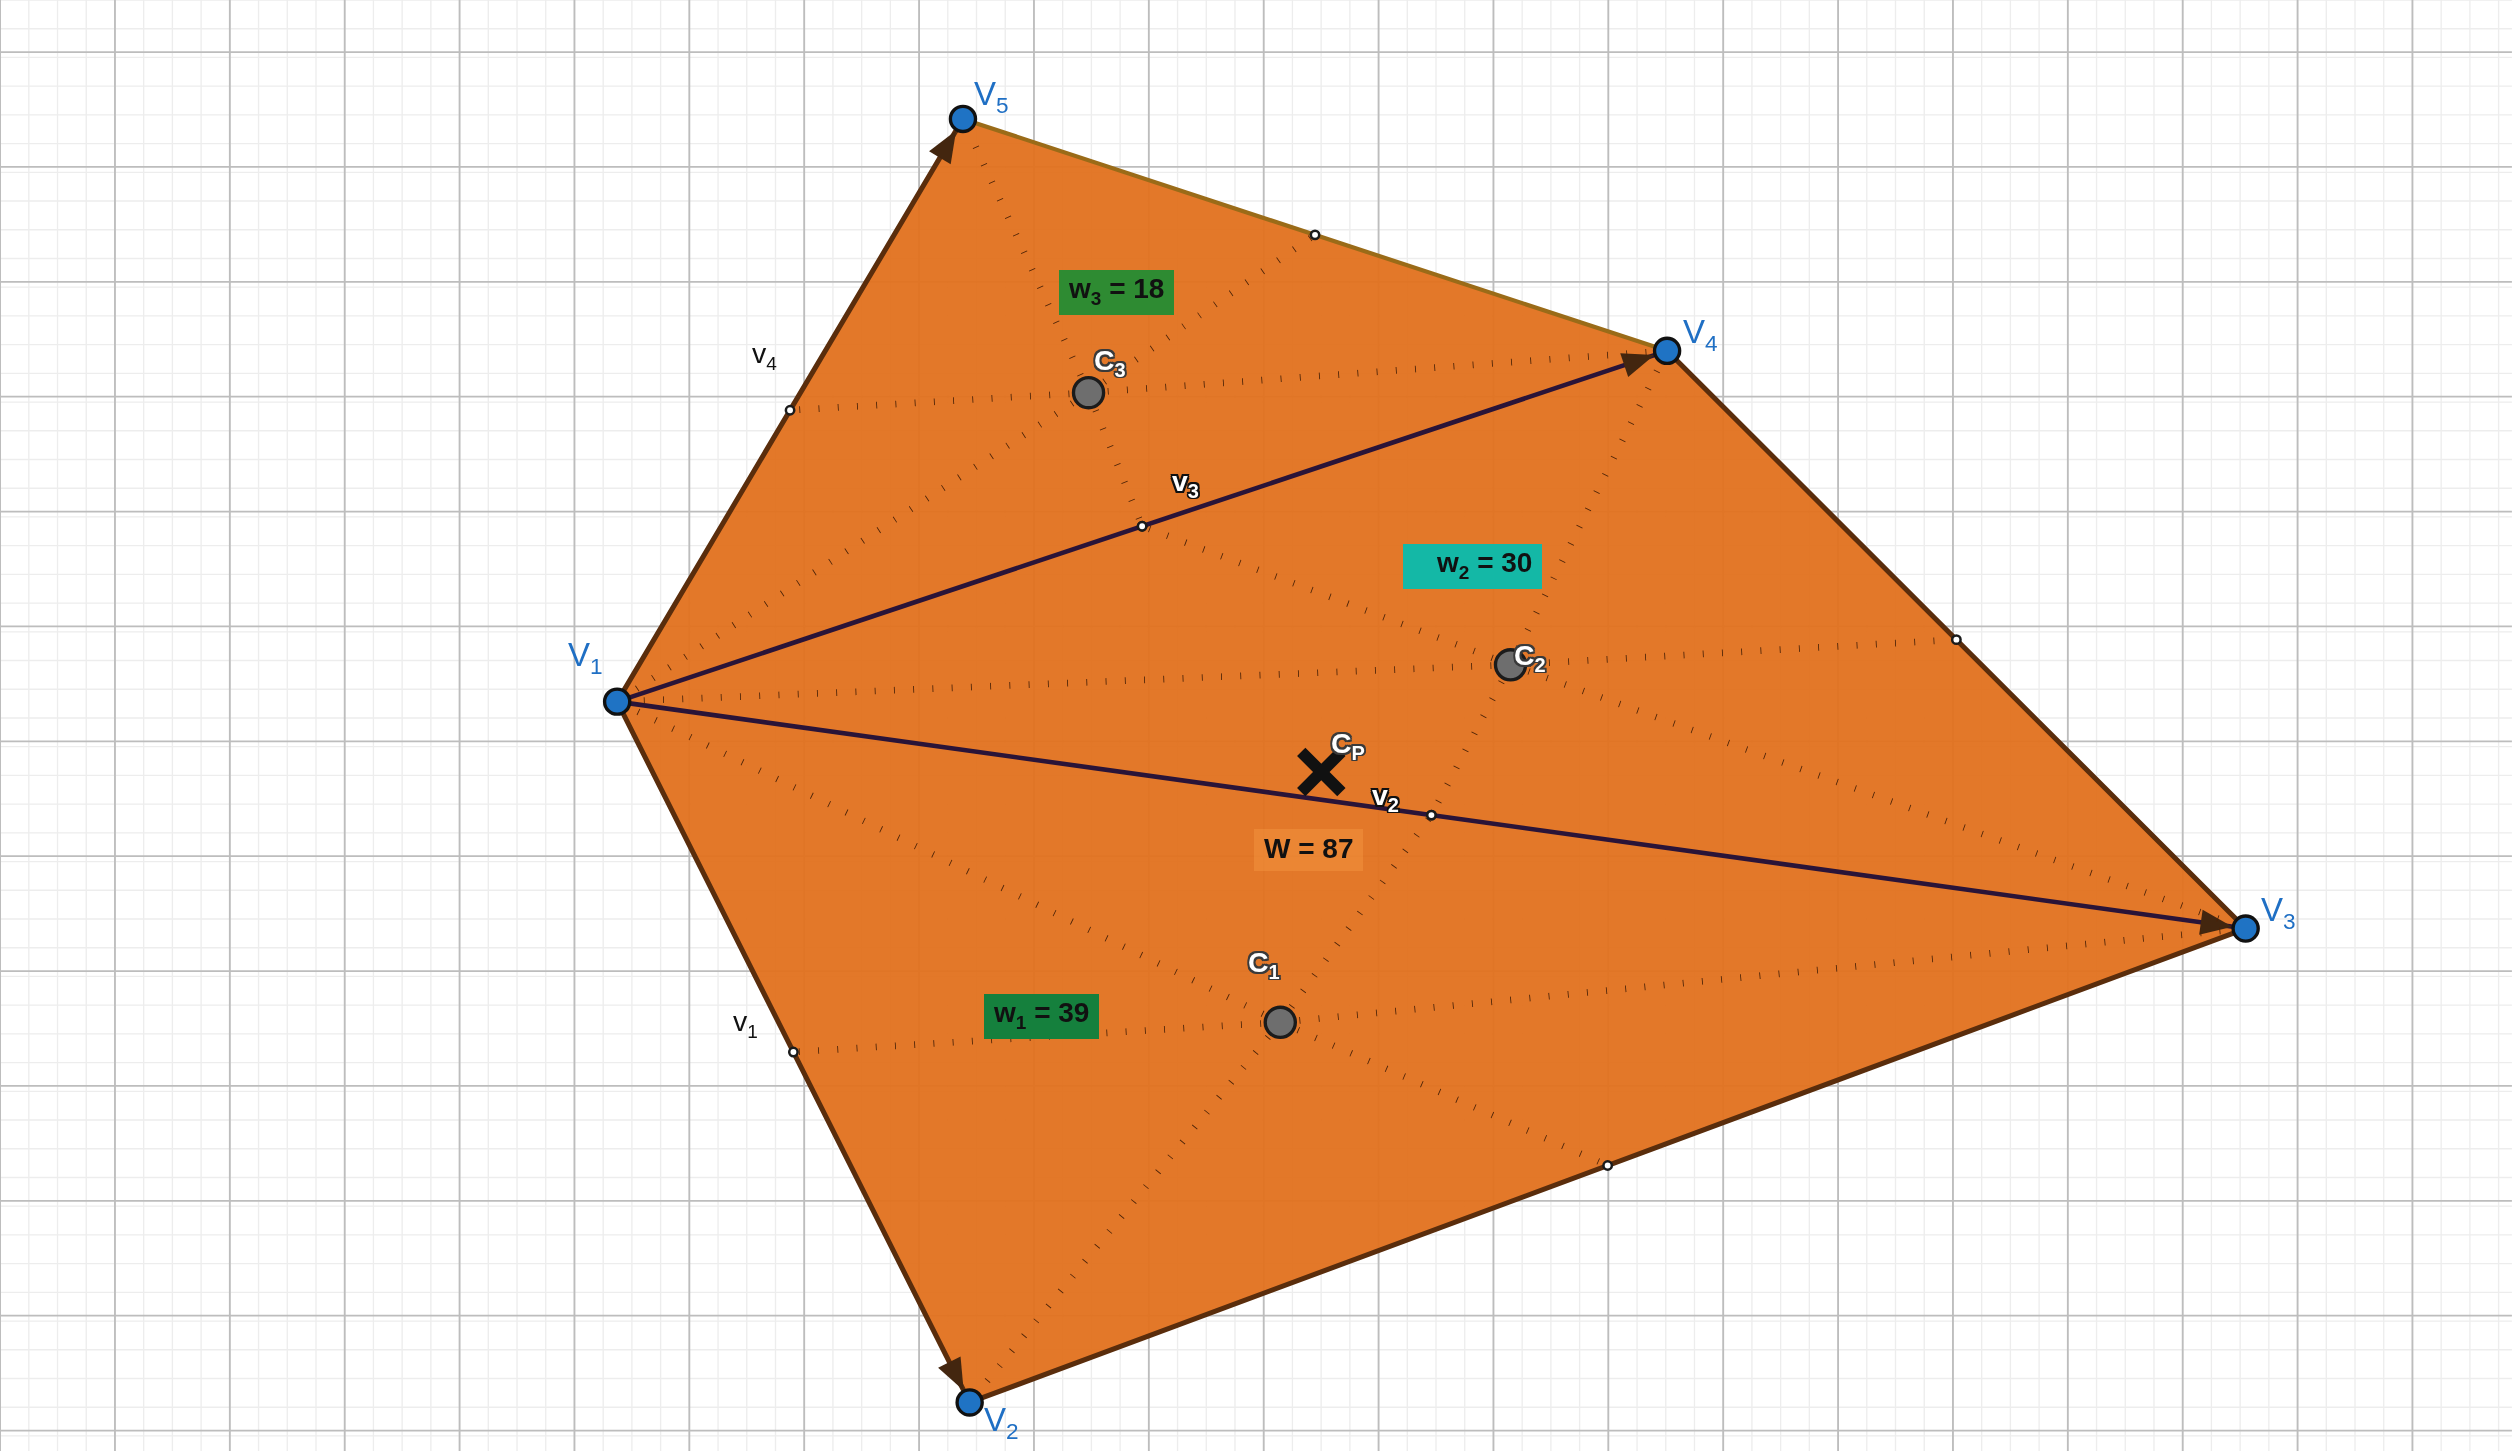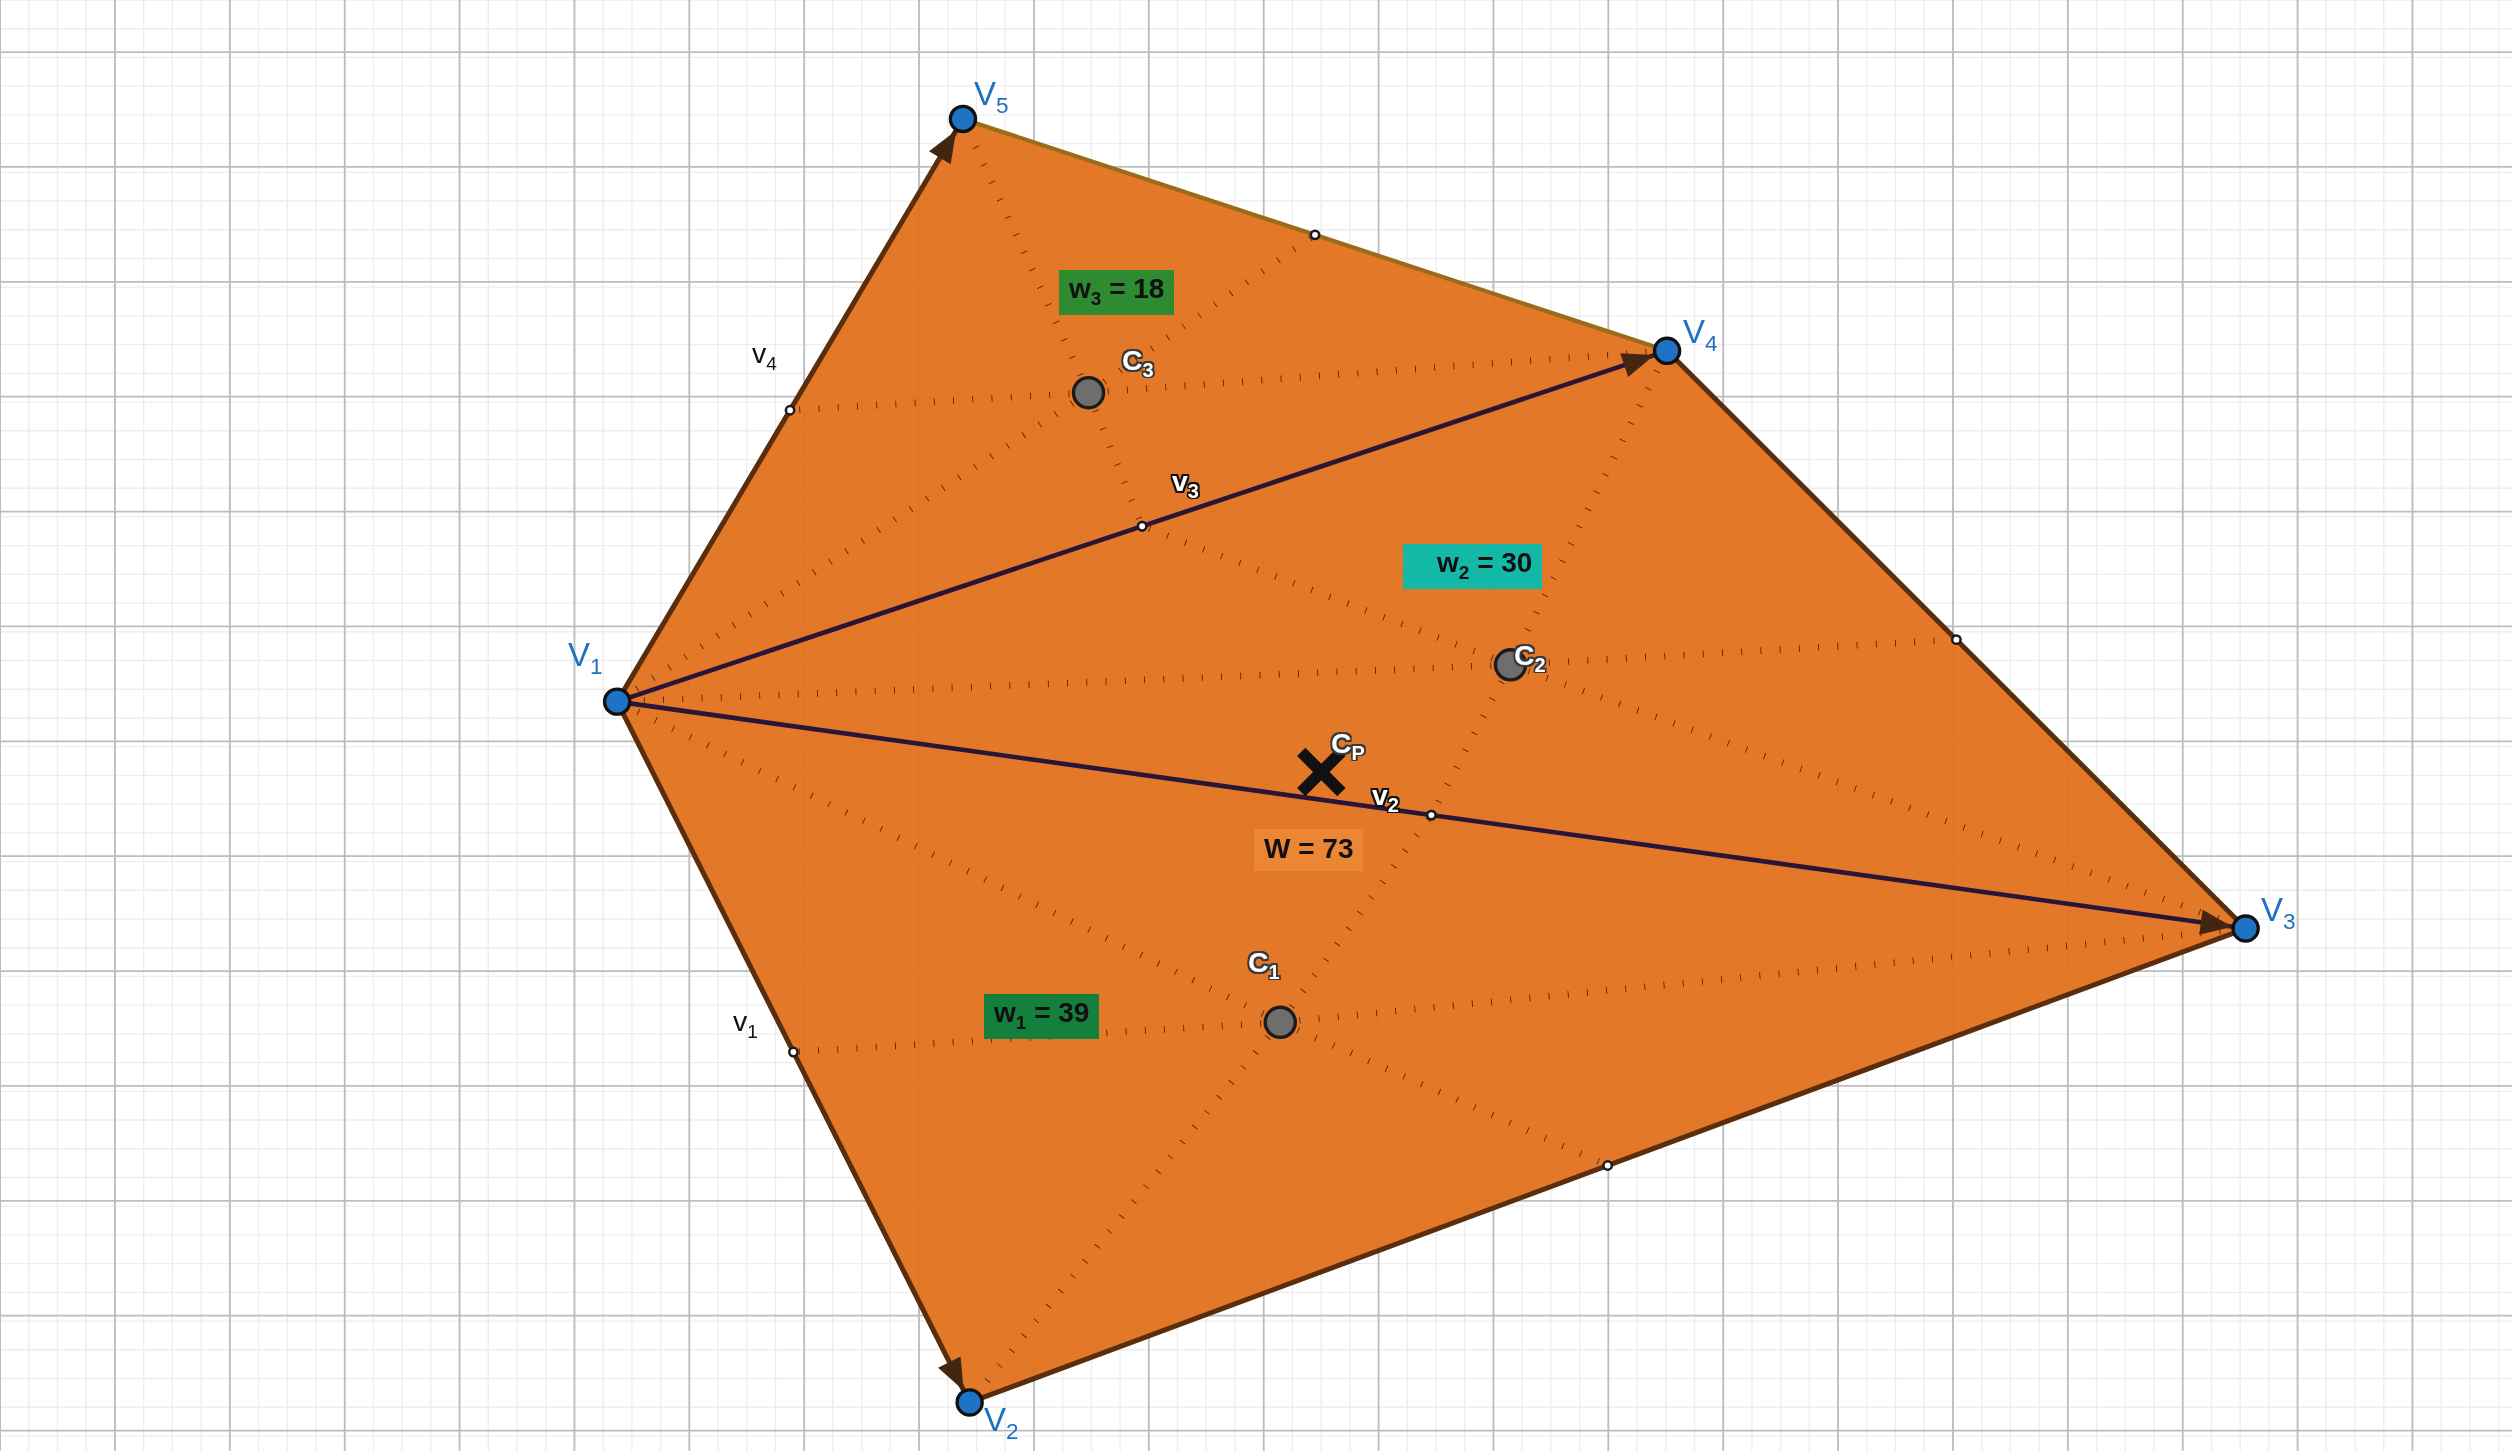--- a/index.html
+++ b/index.html
@@ -273,27 +273,27 @@
     </svg>
 
   <div class="lbl vlabel" id="vl0" style="left: 568px; top: 636px;">V<sub>1</sub></div>
   <div class="lbl vlabel" id="vl1" style="left: 984px; top: 1401px;">V<sub>2</sub></div>
   <div class="lbl vlabel" id="vl2" style="left: 2261px; top: 891px;">V<sub>3</sub></div>
   <div class="lbl vlabel" id="vl3" style="left: 1683px; top: 313px;">V<sub>4</sub></div>
   <div class="lbl vlabel" id="vl4" style="left: 974px; top: 75px;">V<sub>5</sub></div>
 
   <div class="lbl clabel" id="cl0" style="left: 1248px; top: 946px; text-align: right;">C<sub>1</sub></div>
   <div class="lbl clabel" id="cl1" style="left: 1514px; top: 639px;">C<sub>2</sub></div>
-  <div class="lbl clabel" id="cl2" style="left: 1094px; top: 344px; margin-left: 28px;">C<sub>3</sub></div>
+  <div class="lbl clabel" id="cl2" style="left: 1094px; top: 344px;">C<sub>3</sub></div>
   <div class="lbl clabel" id="cl3" style="left: 1331px; top: 727px;">C<sub>P</sub></div>
 
   <div class="lbl edgelabel-dark" id="el0" style="left: 733px; top: 1005px;">v<sub>1</sub></div>
   <div class="lbl edgelabel-out" id="el1" style="left: 1372px; top: 779px;">v<sub>2</sub></div>
   <div class="lbl edgelabel-out" id="el2" style="left: 1172px; top: 465px;">v<sub>3</sub></div>
   <div class="lbl edgelabel-dark" id="el3" style="left: 752px; top: 337px;">v<sub>4</sub></div>
 
   <div class="badge" id="wb0" style="left: 1059px; top: 235px; background: rgb(46, 139, 50); margin-top: 35px;">w<sub>3</sub> = 18</div>
   <div class="badge" id="wb1" style="left: 1403px; top: 544px; background: #14b8a6; padding-left: 34px;">w<sub>2</sub> = 30</div>
   <div class="badge" id="wb2" style="left: 984px; top: 994px; background: #15803d;">w<sub>1</sub> = 39</div>
 
-  <div class="badge-total" id="tb" style="left: 1254px; top: 829px;">W = 73</div>
+  <div class="badge-total" id="tb" style="left: 1254px; top: 829px;">W = 87</div>
 </div>
 
 
 </body></html>

